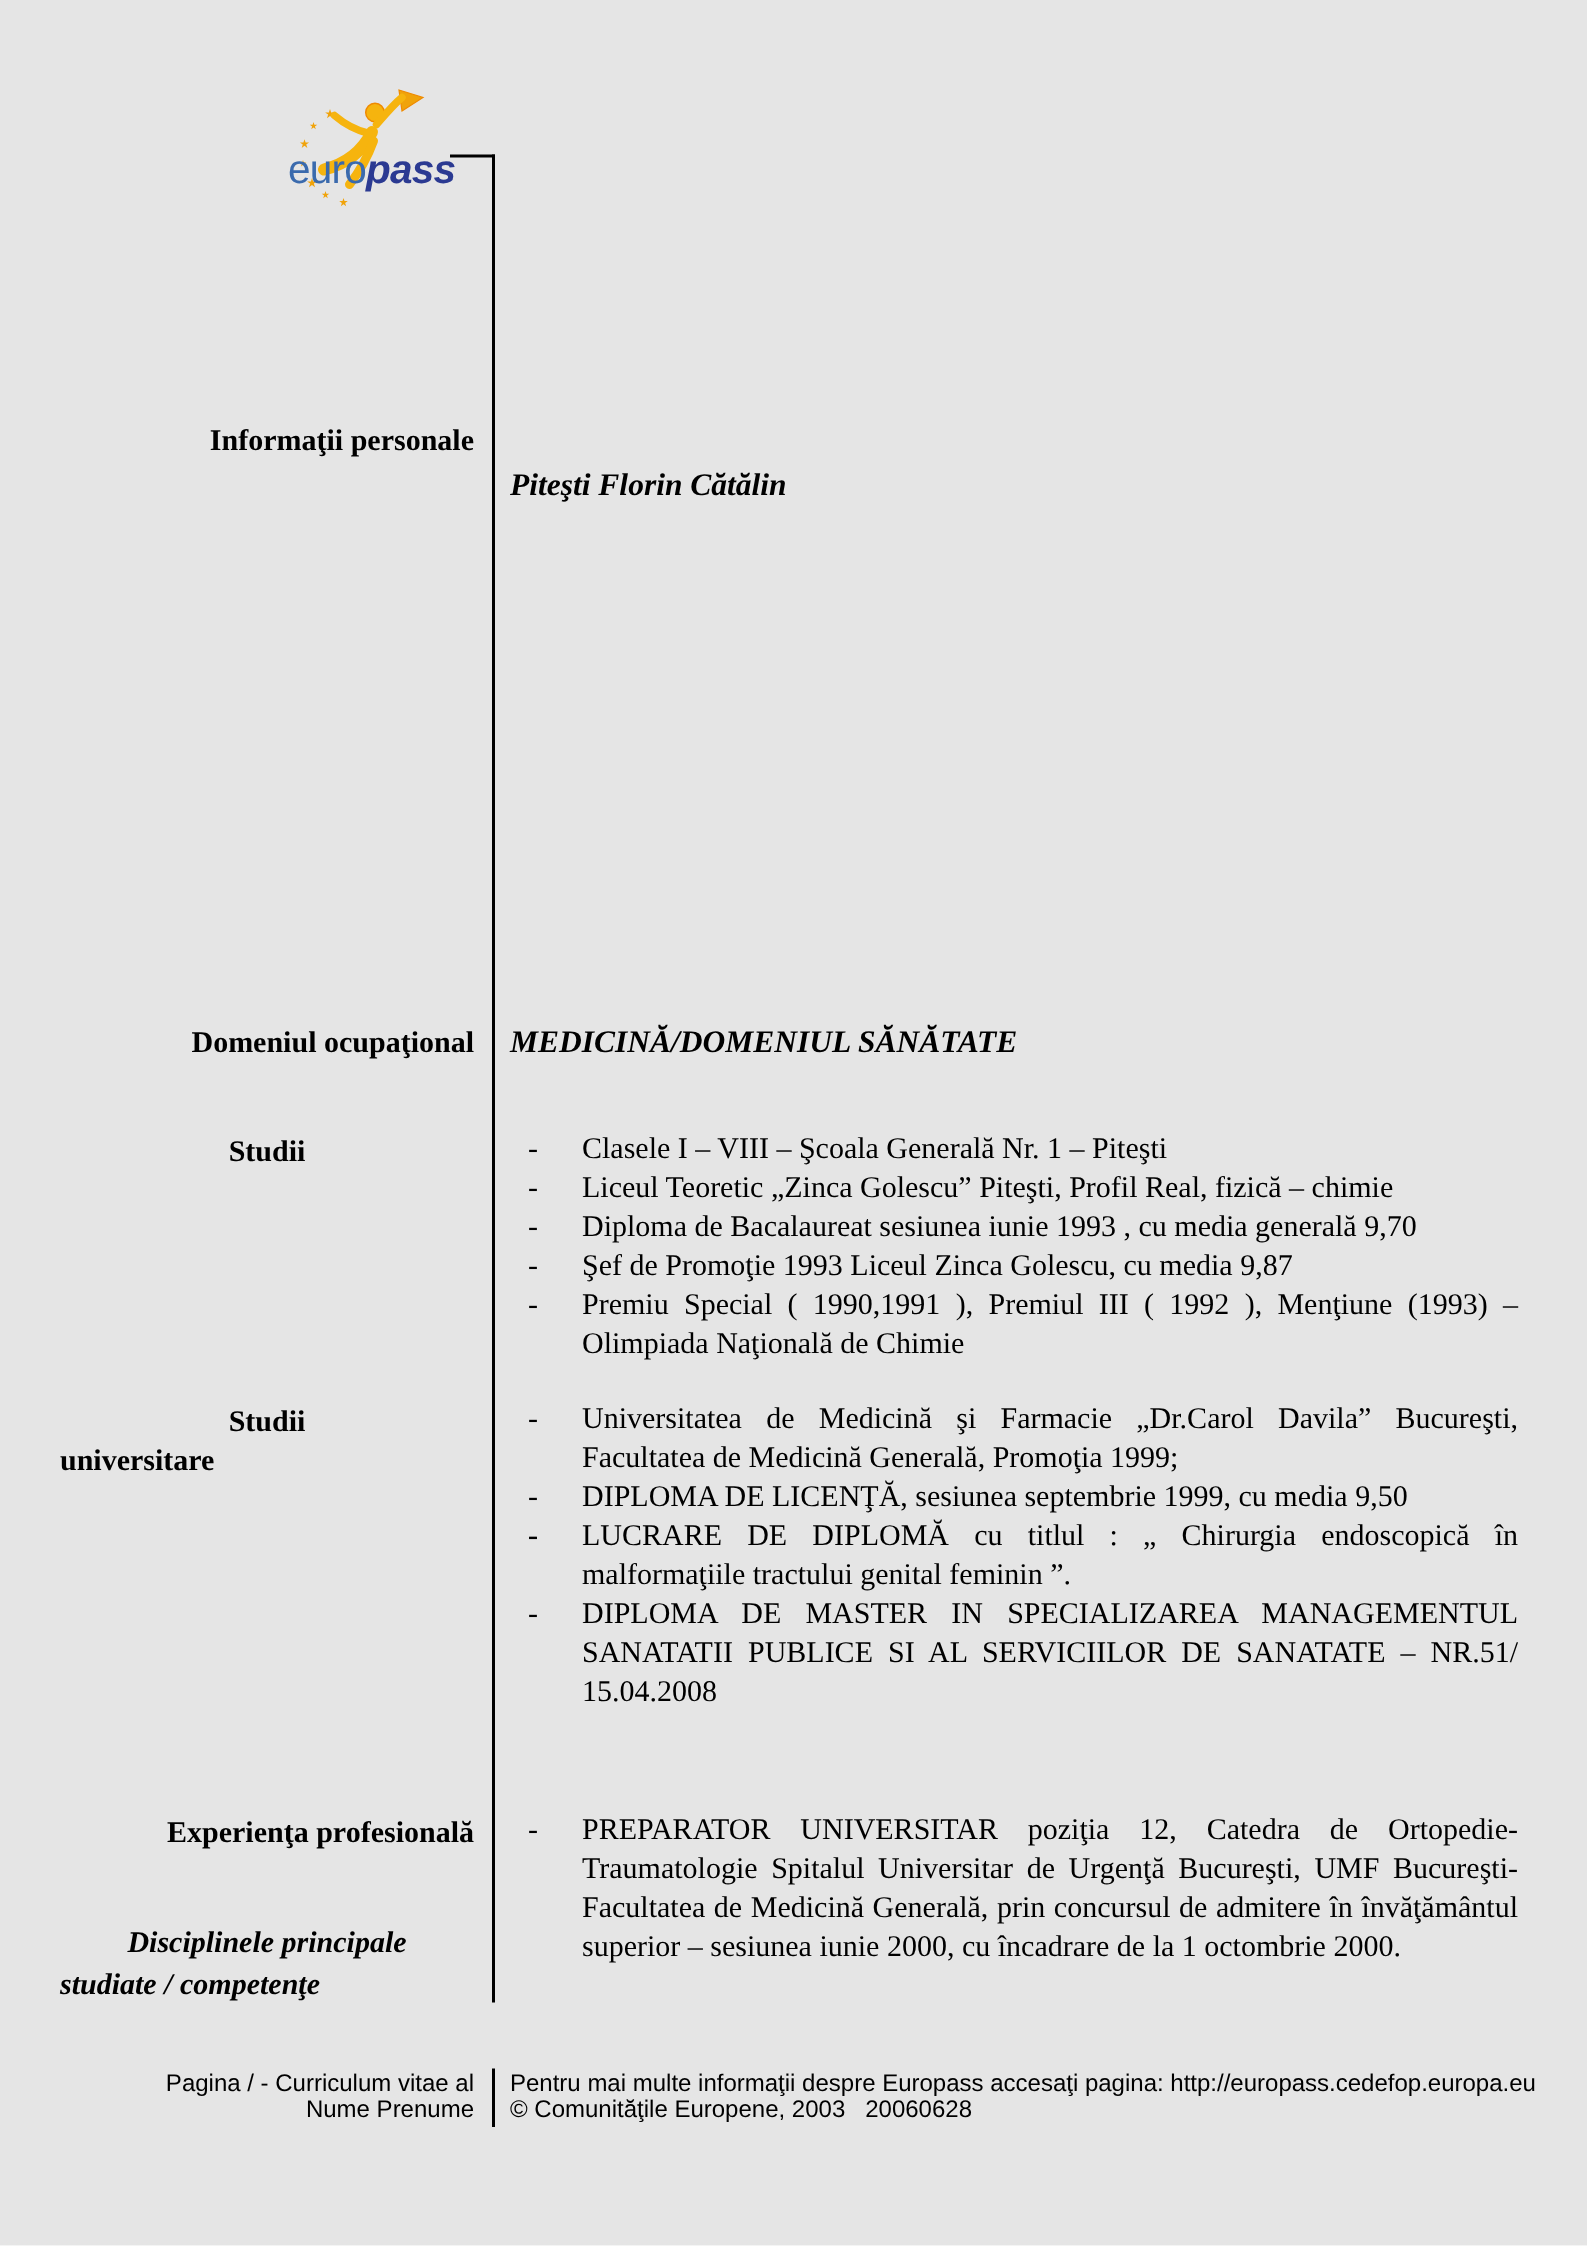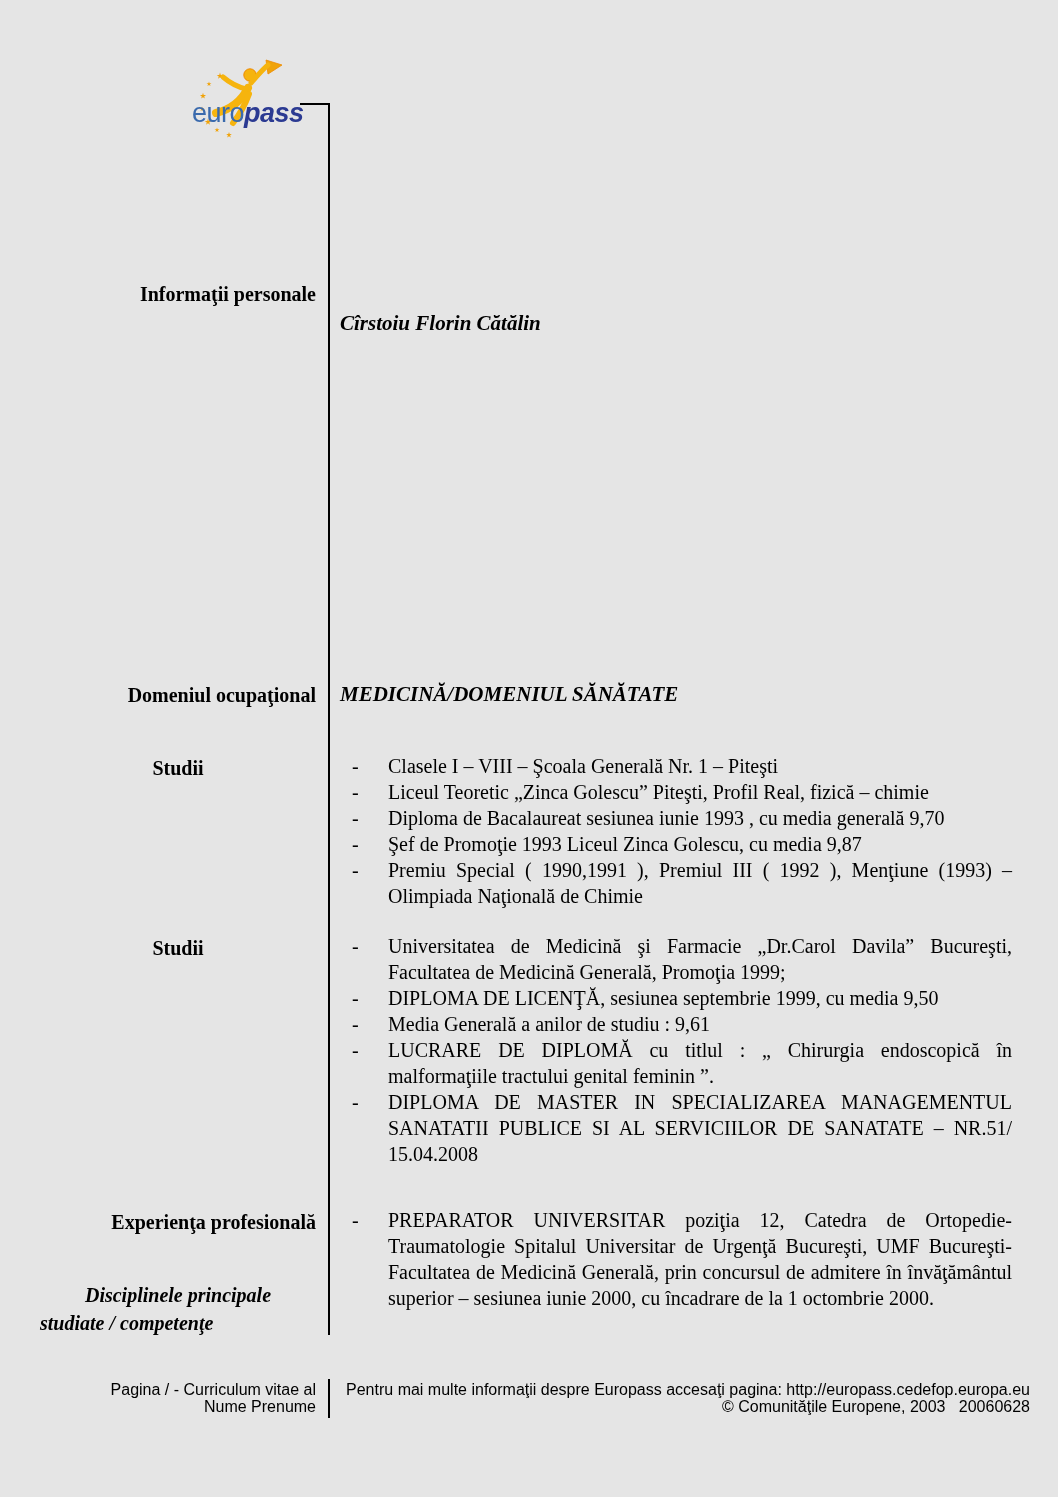--- a/index.html
+++ b/index.html
@@ -51,21 +51,21 @@
   .bullet { position: relative; padding-left: 48px; text-align: justify; }
   .bullet .dash { position: absolute; left: 12px; top: 0; }
 
   
   .footer-left, .footer-right {
     position: absolute; top: 1381px;
     font-family: "Liberation Sans", sans-serif;
     font-size: 16px; line-height: 17px;
   }
   .footer-left { left: 40px; width: 276px; text-align: right; }
-  .footer-right { left: 340px; width: 690px; text-align: right; }
+  .footer-right { left: 340px; width: 690px; text-align: left; }
   .fline { display: block; }
 </style>
 </head>
 <body>
 
 <div class="page">
 
   <div class="logo">
     <svg class="logo-svg" viewBox="0 0 140 80">
       <defs>
@@ -101,30 +101,31 @@
   <div class="label" style="top:682px">Domeniul ocupaţional</div>
 
   <div class="label" style="top:281px">Informaţii personale</div>
 
   <div class="label" style="top:755px">
     <span class="l-center">Studii</span>
   </div>
 
   <div class="label" style="top:935px">
     <span class="l-center">Studii</span>
+    <span class="l-left">universitare</span>
   </div>
 
   <div class="label italic" style="top:1281px">
     <span class="l-center">Disciplinele principale</span>
     <span class="l-left">studiate / competenţe</span>
   </div>
 
   <div class="label" style="top:1209px">Experienţa profesională</div>
 
-  <div class="content emph" style="top:310px">Cîrstoiu Florin Cătălin</div>
+  <div class="content emph" style="top:310px">Piteşti Florin Cătălin</div>
 
   <div class="content emph" style="top:681px">MEDICINĂ/DOMENIUL SĂNĂTATE</div>
 
   <div class="content" style="top:753px">
 
       <div class="bullet">
         <span class="dash">-</span>
         <span>Clasele I – VIII – Şcoala Generală Nr. 1 – Piteşti</span>
       </div>
 
@@ -156,21 +157,20 @@
         <span>Universitatea de Medicină şi Farmacie „Dr.Carol Davila” Bucureşti, Facultatea de Medicină Generală, Promoţia 1999;</span>
       </div>
 
       <div class="bullet">
         <span class="dash">-</span>
         <span>DIPLOMA DE LICENŢĂ, sesiunea septembrie 1999, cu media 9,50</span>
       </div>
 
       <div class="bullet">
         <span class="dash">-</span>
-        <span>Media Generală a anilor de studiu : 9,61</span>
       </div>
 
       <div class="bullet">
         <span class="dash">-</span>
         <span>LUCRARE DE DIPLOMĂ cu titlul : „ Chirurgia endoscopică în malformaţiile tractului genital feminin ”.</span>
       </div>
 
       <div class="bullet">
         <span class="dash">-</span>
         <span>DIPLOMA DE MASTER IN SPECIALIZAREA MANAGEMENTUL SANATATII PUBLICE SI AL SERVICIILOR DE SANATATE – NR.51/ 15.04.2008</span>

